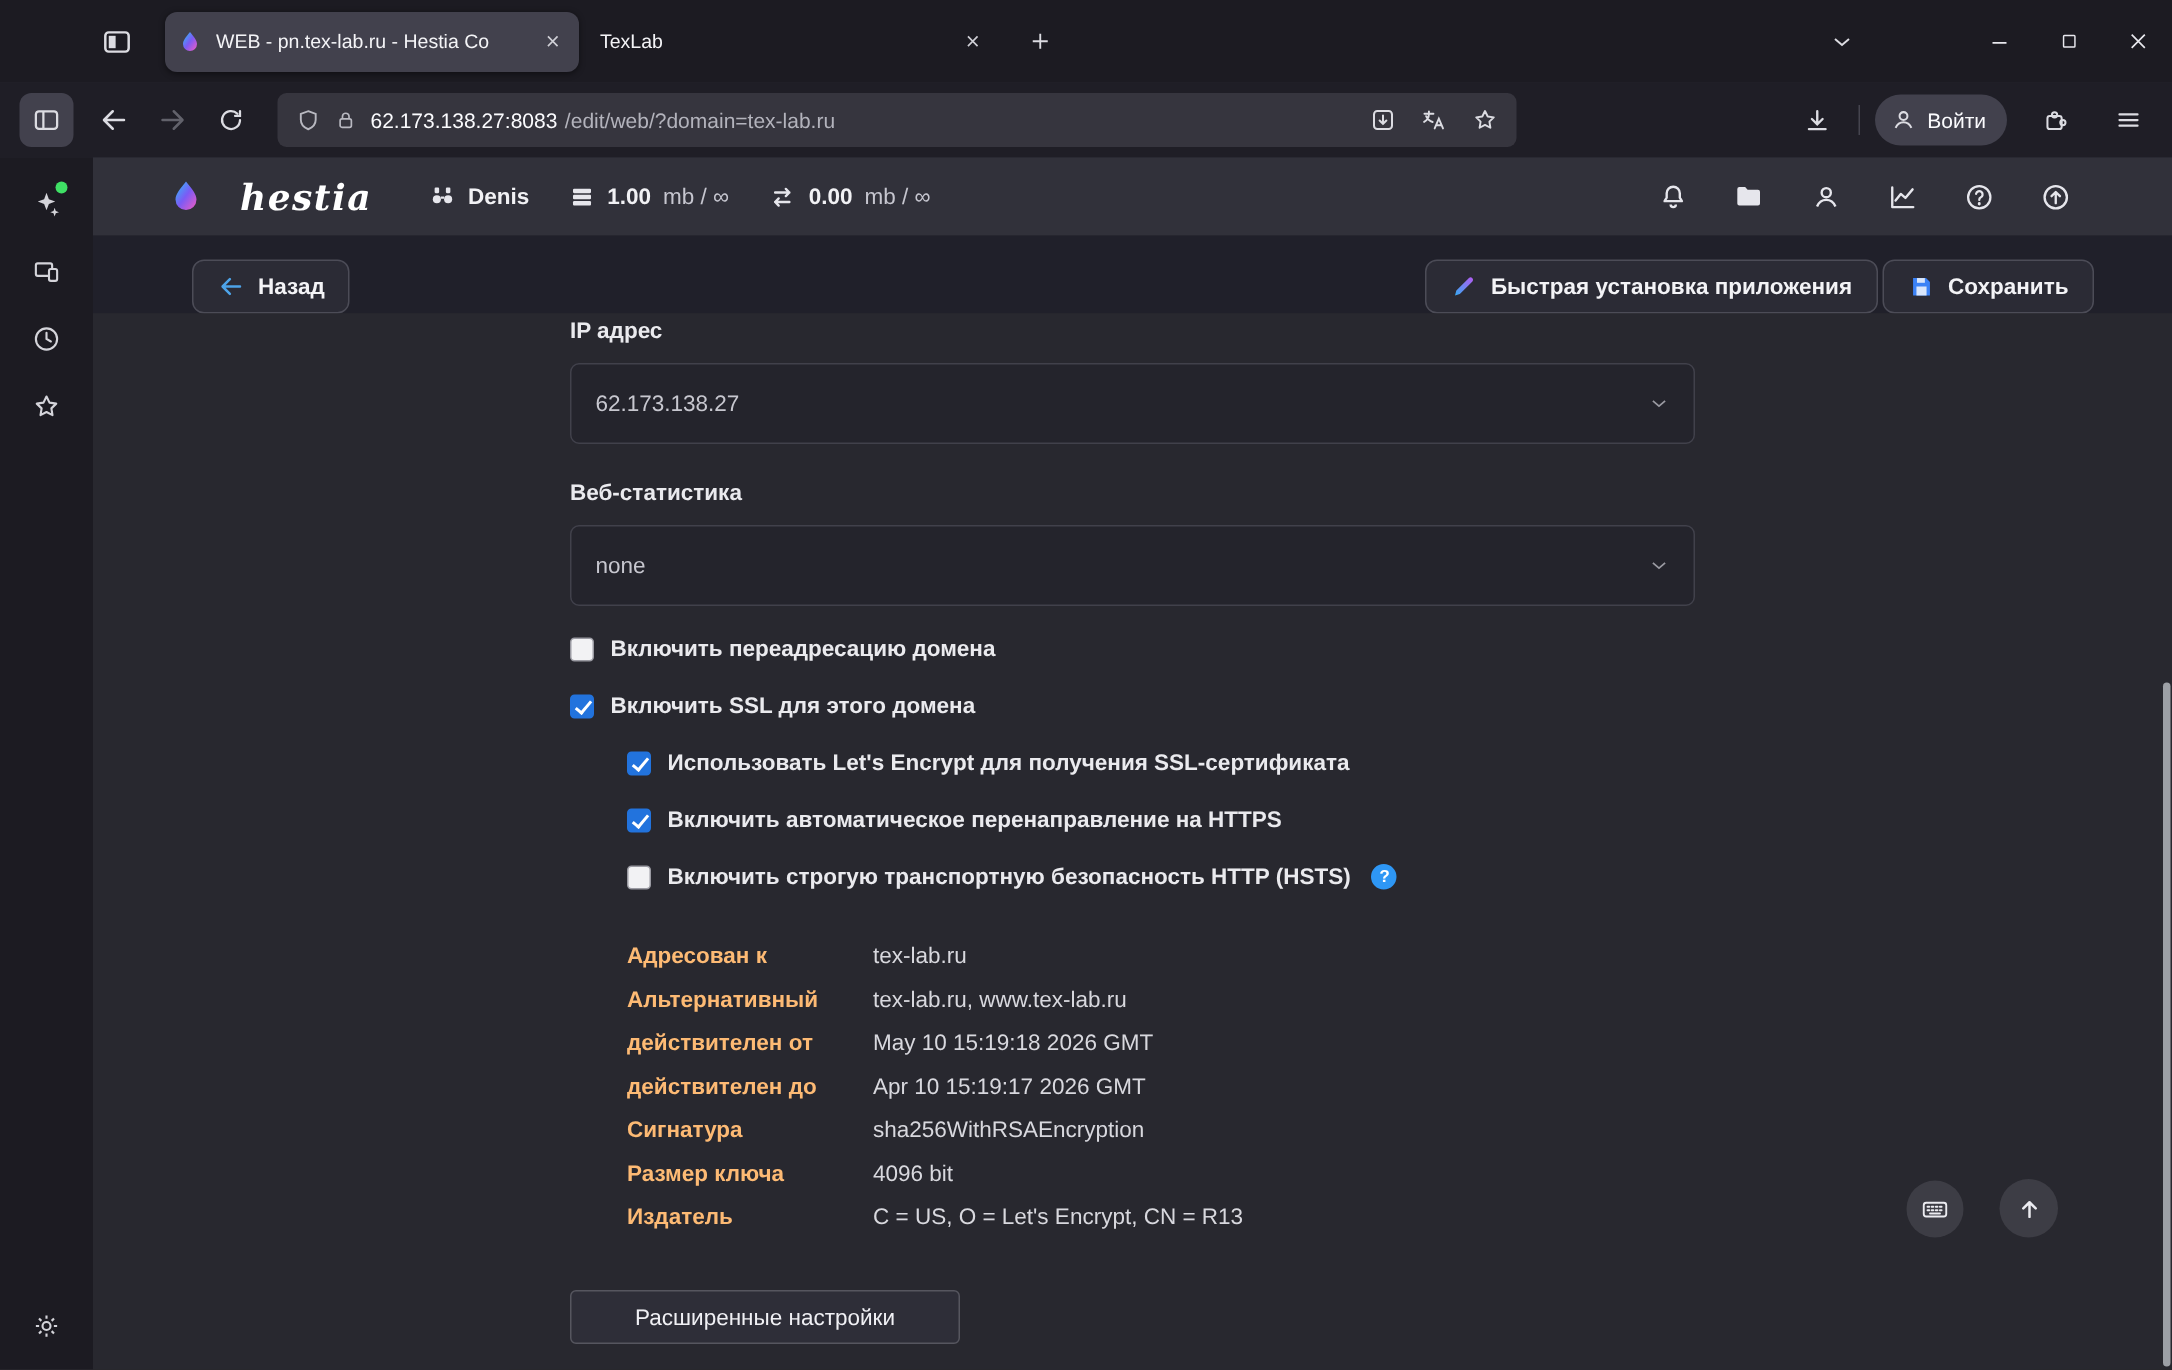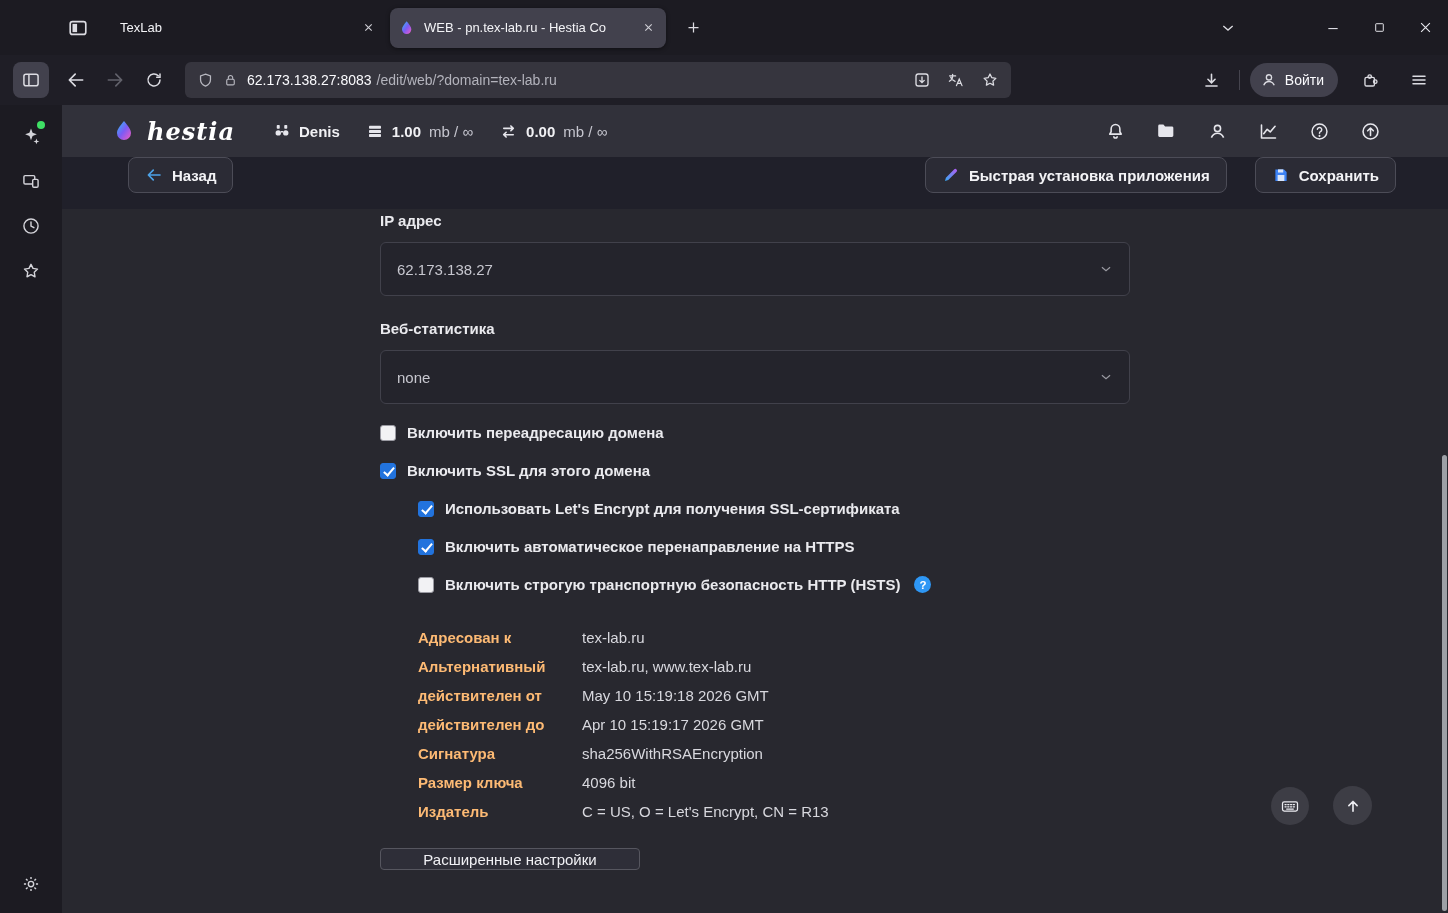--- a/index.html
+++ b/index.html
@@ -46,28 +46,28 @@
   .mainrow { display:flex; height:808px; }
   .fxsidebar { width:62px; background:#1c1b22; display:flex; flex-direction:column; align-items:center; padding:14px 0 12px; }
   .sbic { width:34px; height:34px; margin-bottom:11px; position:relative; color:#d4d4da;
           display:flex; align-items:center; justify-content:center; border-radius:6px; }
   .sbdot { position:absolute; top:2px; right:3px; width:8px; height:8px; border-radius:50%; background:#3fe065; }
   .sbspacer { flex:1; }
 
   
   .hestia { flex:1; display:flex; flex-direction:column; min-width:0; }
   .hheader { height:52px; background:#31313a; display:flex; align-items:center; padding:0 66px 0 52px; color:#f1f1f4; }
-  .hlogo { display:flex; align-items:center; gap:9px; }
+  .hlogo { display:flex; align-items:center; gap:22px; }
   .hlogo-text { font-family:"DejaVu Serif", serif; font-style:italic; font-weight:bold; font-size:24px; letter-spacing:1px; color:#ffffff; }
   .stat { display:flex; align-items:center; gap:8px; margin-left:26px; font-size:15px; font-weight:bold; }
   .stat .dim { color:#c6c6cf; font-weight:normal; }
   .hicons { margin-left:auto; display:flex; gap:27px; color:#e6e6ec; align-items:center; }
   .hic { width:24px; height:24px; display:flex; align-items:center; justify-content:center; }
 
-  .htoolbar { height:52px; background:#20202a; display:flex; align-items:flex-start; padding:0 52px 0 66px; gap:28px; }
+  .htoolbar { height:52px; background:#20202a; display:flex; align-items:flex-end; padding:0 52px 0 66px; gap:3px; }
   .hbtn { height:36px; display:flex; align-items:center; gap:9px; padding:0 16px; background:#2b2b35;
           border:1px solid #4c4c57; border-radius:8px; color:#f3f3f6; font-size:15px; font-weight:bold; cursor:pointer; }
   .htbspacer { flex:1; }
 
   .hcontent { flex:1; background:#28282f; position:relative; padding:3px 0 0 318px; overflow:hidden; }
   .flabel { font-size:15px; font-weight:bold; color:#eaeaee; margin-bottom:13px; }
   .fselect { width:750px; height:54px; background:#24242c; border:1px solid #41414b; border-radius:6px;
              display:flex; align-items:center; justify-content:space-between; padding:0 16px;
              color:#c7c7cf; font-size:15px; cursor:pointer; }
   .gap24 { height:24px; } .gap20 { height:20px; }
@@ -77,64 +77,64 @@
   .cb { width:16px; height:16px; border-radius:3px; background:#f2f2f4; border:1px solid #9a9aa2; position:relative; flex:none; }
   .cb.checked { background:#2273dd; border-color:#2273dd; }
   .cb.checked::after { content:""; position:absolute; left:5px; top:1px; width:4px; height:9px;
                        border:solid #fff; border-width:0 2px 2px 0; transform:rotate(40deg); }
   .helpic { width:17px; height:17px; border-radius:50%; background:#2e97f5; color:#fff; font-size:11.5px; font-weight:bold;
             display:flex; align-items:center; justify-content:center; margin-left:3px; flex:none; }
 
   .infogrid { display:grid; grid-template-columns:164px auto; margin:30px 0 0 38px; font-size:15px; line-height:29px; color:#d8d8de; }
   .infogrid .lab { font-weight:bold; color:#fdba74; }
   .certlink { display:inline-block; margin:4px 0 0 38px; color:#3f9ff0; font-size:15px; font-weight:bold; text-decoration:underline; cursor:pointer; }
-  .advbtn { margin-top:22px; width:260px; height:22px; background:#2e2e38; border:1px solid #56565f; border-radius:4px;
+  .advbtn { margin-top:34px; width:260px; height:36px; background:#2e2e38; border:1px solid #56565f; border-radius:4px;
             color:#f0f0f4; font-size:15px; display:flex; align-items:center; justify-content:center; cursor:pointer; }
 
   .fab { position:absolute; width:38px; height:38px; border-radius:50%; background:#3d3d45; color:#ececf1;
          display:flex; align-items:center; justify-content:center; cursor:pointer; }
   .fab.kb { left:1209px; top:578px; }
   .fab.up { left:1271px; top:577px; width:39px; height:39px; }
 
   .scrollthumb { position:absolute; right:1px; top:455px; width:5px; height:456px; background:#9da0a6; border-radius:3px; z-index:50; }
 </style>
 </head>
 <body>
 
 <div class="tabstrip">
   <div class="icbox fxview">
     <svg width="22" height="22" viewBox="0 0 24 24" fill="none" stroke="currentColor" stroke-width="1.8">
       <rect x="3.5" y="5" width="17" height="14" rx="2.5"></rect>
         <rect x="6" y="7.5" width="5" height="9" fill="currentColor" stroke="none"></rect>
     </svg>
-  </div>
-
-  <div class="tab">
-    <span class="title">TexLab</span>
-    <span class="tabclose">
-      <svg width="11" height="11" viewBox="0 0 24 24" stroke="currentColor" stroke-width="2.4" fill="none">
-          <path d="M5 5l14 14M19 5L5 19"></path>
-        </svg>
-    </span>
   </div>
 
   <div class="tab active">
     <span>
       <svg width="16" height="16" viewBox="0 0 24 24">
         <defs>
             <linearGradient id="gfav" x1="0" y1="0" x2="1" y2="1">
           <stop offset="0" stop-color="#29c2f7"></stop>
               <stop offset="0.5" stop-color="#7b5bf5"></stop>
               <stop offset="1" stop-color="#f25cc1"></stop>
         </linearGradient>
           </defs>
         <path d="M10 2c4 5 7 8.5 7 12a7 7 0 1 1-14 0C3 10.5 6 7 10 2z" fill="url(#gfav)"></path>
       </svg>
     </span>
     <span class="title">WEB - pn.tex-lab.ru - Hestia Co</span>
+    <span class="tabclose">
+      <svg width="11" height="11" viewBox="0 0 24 24" stroke="currentColor" stroke-width="2.4" fill="none">
+          <path d="M5 5l14 14M19 5L5 19"></path>
+        </svg>
+    </span>
+  </div>
+
+  <div class="tab">
+    <span class="title">TexLab</span>
     <span class="tabclose">
       <svg width="11" height="11" viewBox="0 0 24 24" stroke="currentColor" stroke-width="2.4" fill="none">
           <path d="M5 5l14 14M19 5L5 19"></path>
         </svg>
     </span>
   </div>
 
   <div class="icbox newtab">
     <svg width="15" height="15" viewBox="0 0 24 24" stroke="currentColor" stroke-width="2" fill="none">
         <path d="M12 4v16M4 12h16"></path>

